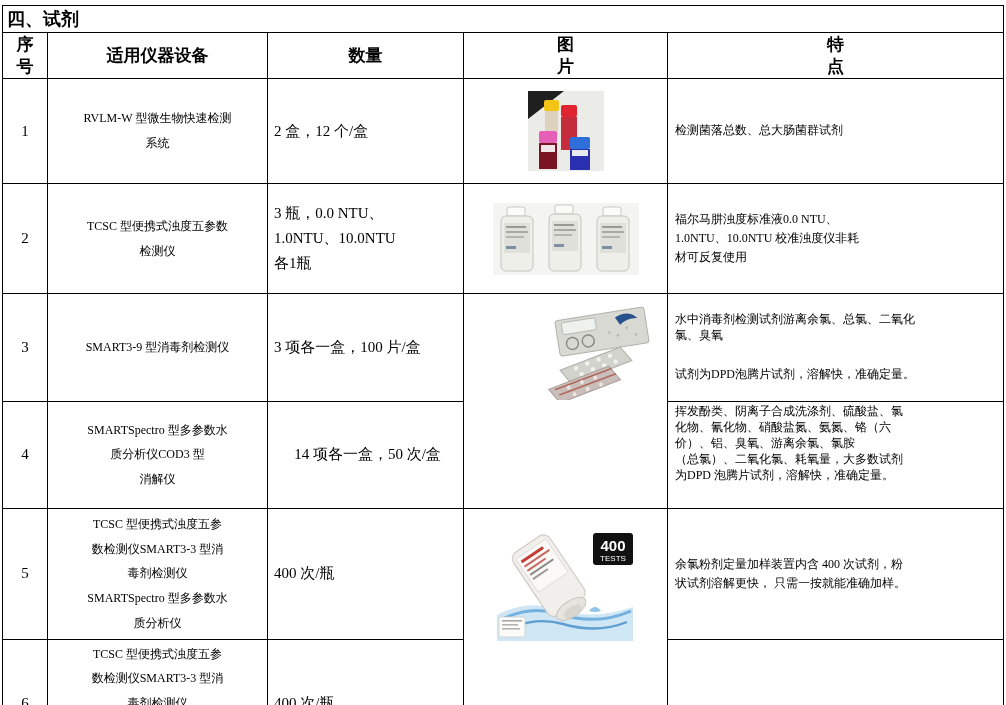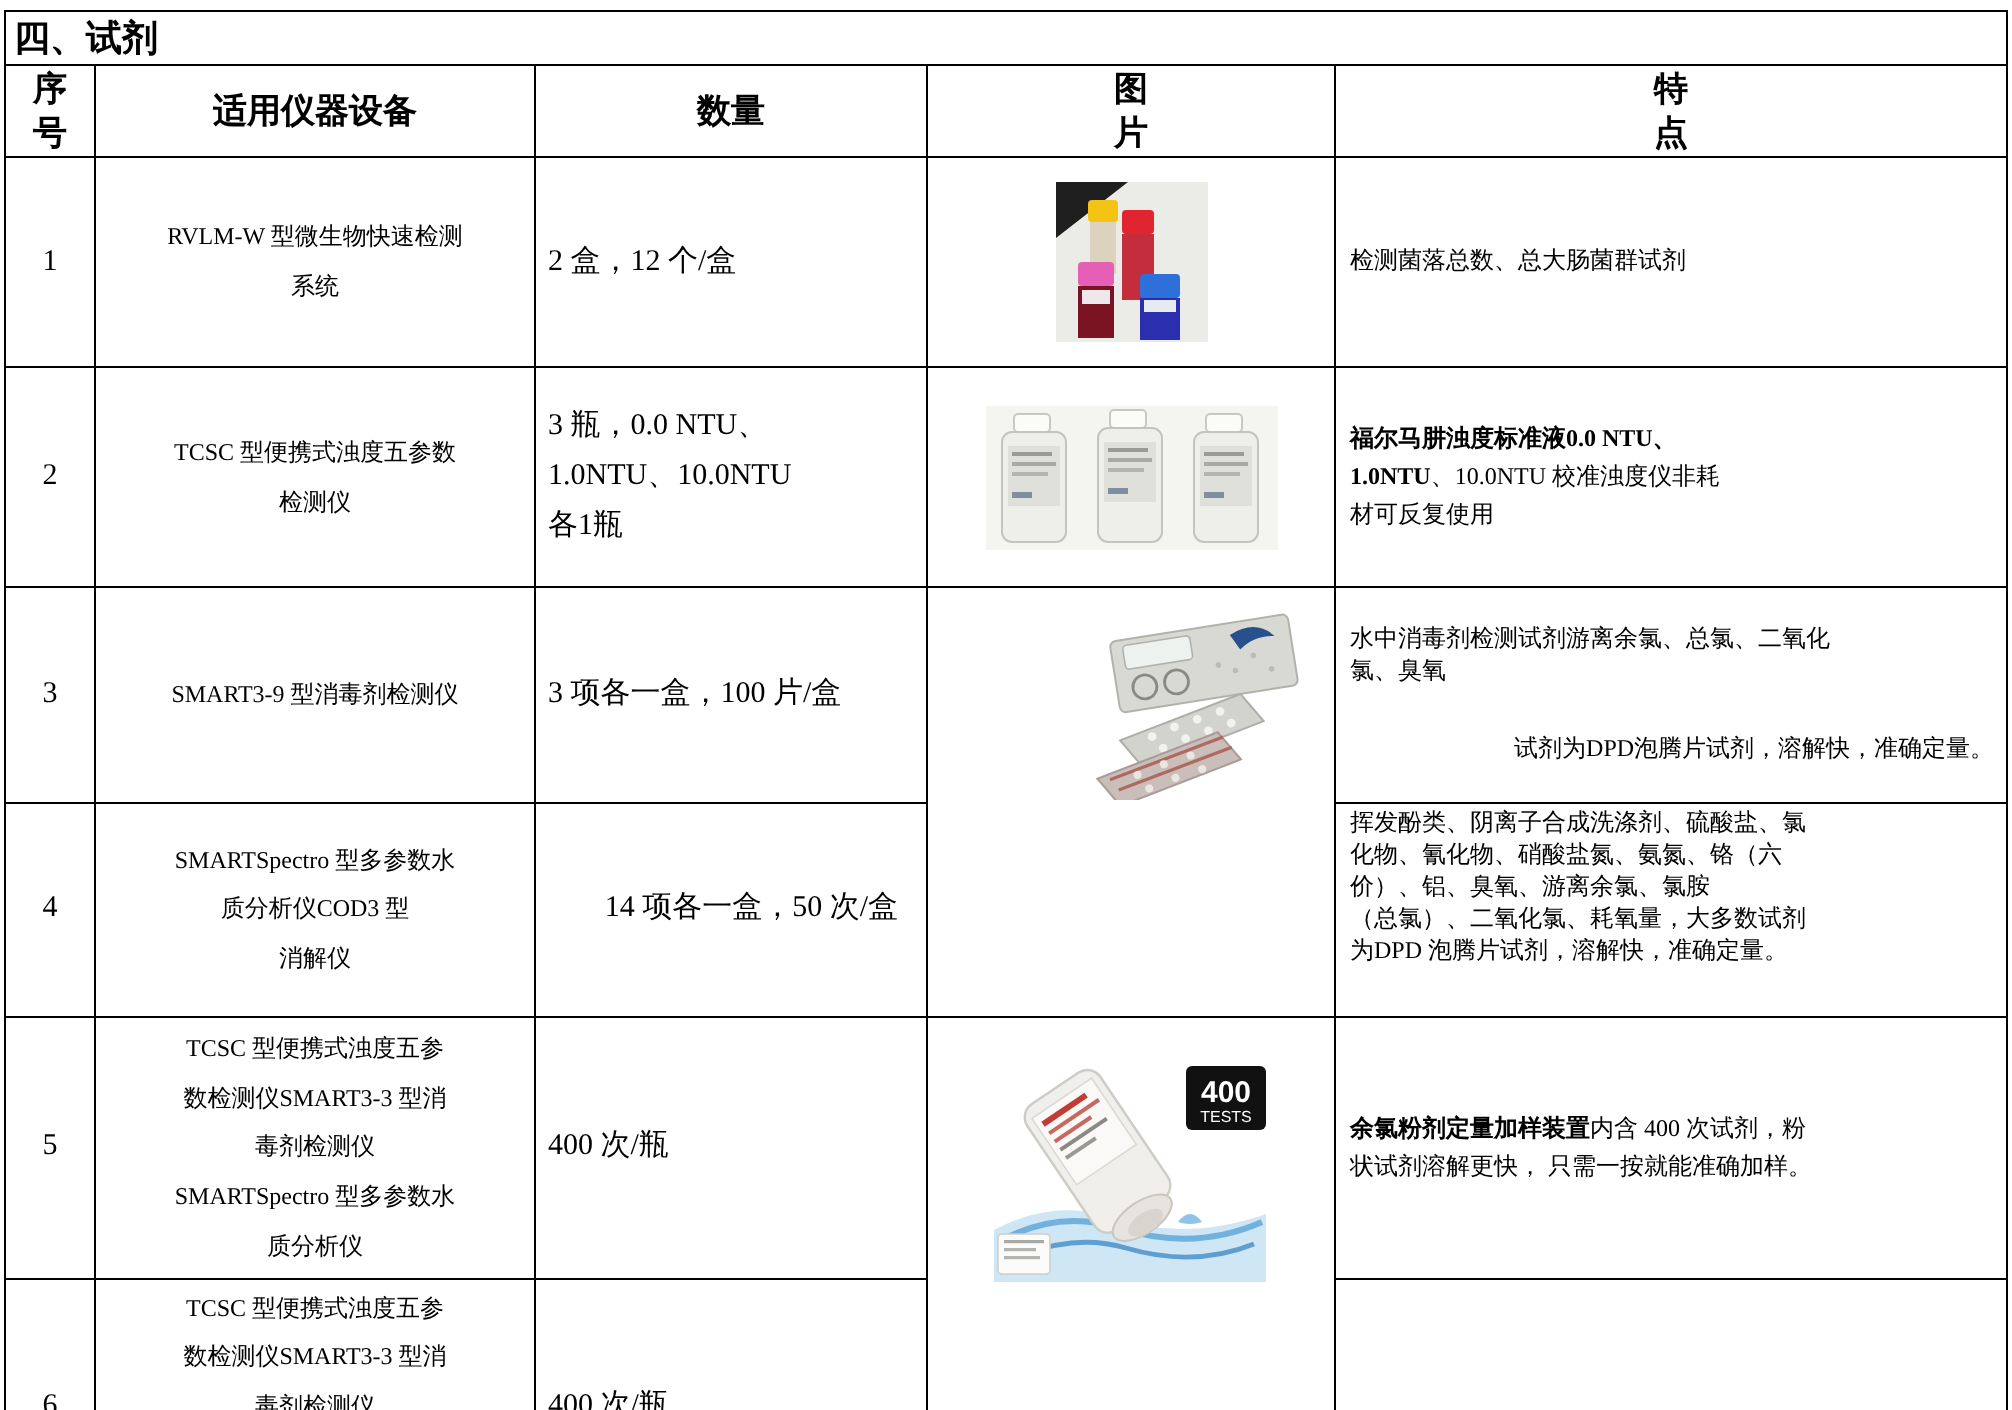--- a/index.html
+++ b/index.html
@@ -23,31 +23,31 @@
   }
   td.c-no{text-align:center;font-size:15px;}
   td.c-equip{
     text-align:center;font-size:12px;line-height:2.05;
     white-space:pre-line;padding:2px 4px;
   }
   td.c-qty{
     text-align:left;font-size:15px;line-height:1.65;
     white-space:pre-line;padding:2px 6px;
   }
-  td.c-qty.align-left{text-align:right;padding-left:18px;padding-right:14px;margin-top:47px;}
+  td.c-qty.align-left{text-align:center;padding-left:18px;padding-right:14px;margin-top:47px;}
   td.c-pic{text-align:center;}
   td.c-pic.v-top{vertical-align:top;padding-top:10px;}
   td.c-pic.nudge-right{text-align:right;padding-right:6px;}
   td.c-feat{
     text-align:left;font-size:12px;line-height:1.6;
     white-space:pre-line;padding:2px 6px 2px 7px;
   }
-  td.c-feat .b{font-weight:bold;text-align:center;}
+  td.c-feat .b{font-weight:normal;text-align:center;}
   td.c-feat.tight{line-height:1.33;vertical-align:top;padding-top:2px;font-family:Liberation Serif, serif;}
-  td.c-feat .para2{margin-top:7px;text-align:right;}
+  td.c-feat .para2{margin-top:7px;}
   svg{display:inline-block;vertical-align:middle;}
 </style>
 </head>
 <body>
 
 <table class="doc">
   <colgroup>
     <col style="width:45px">
       <col style="width:220px">
       <col style="width:196px">

